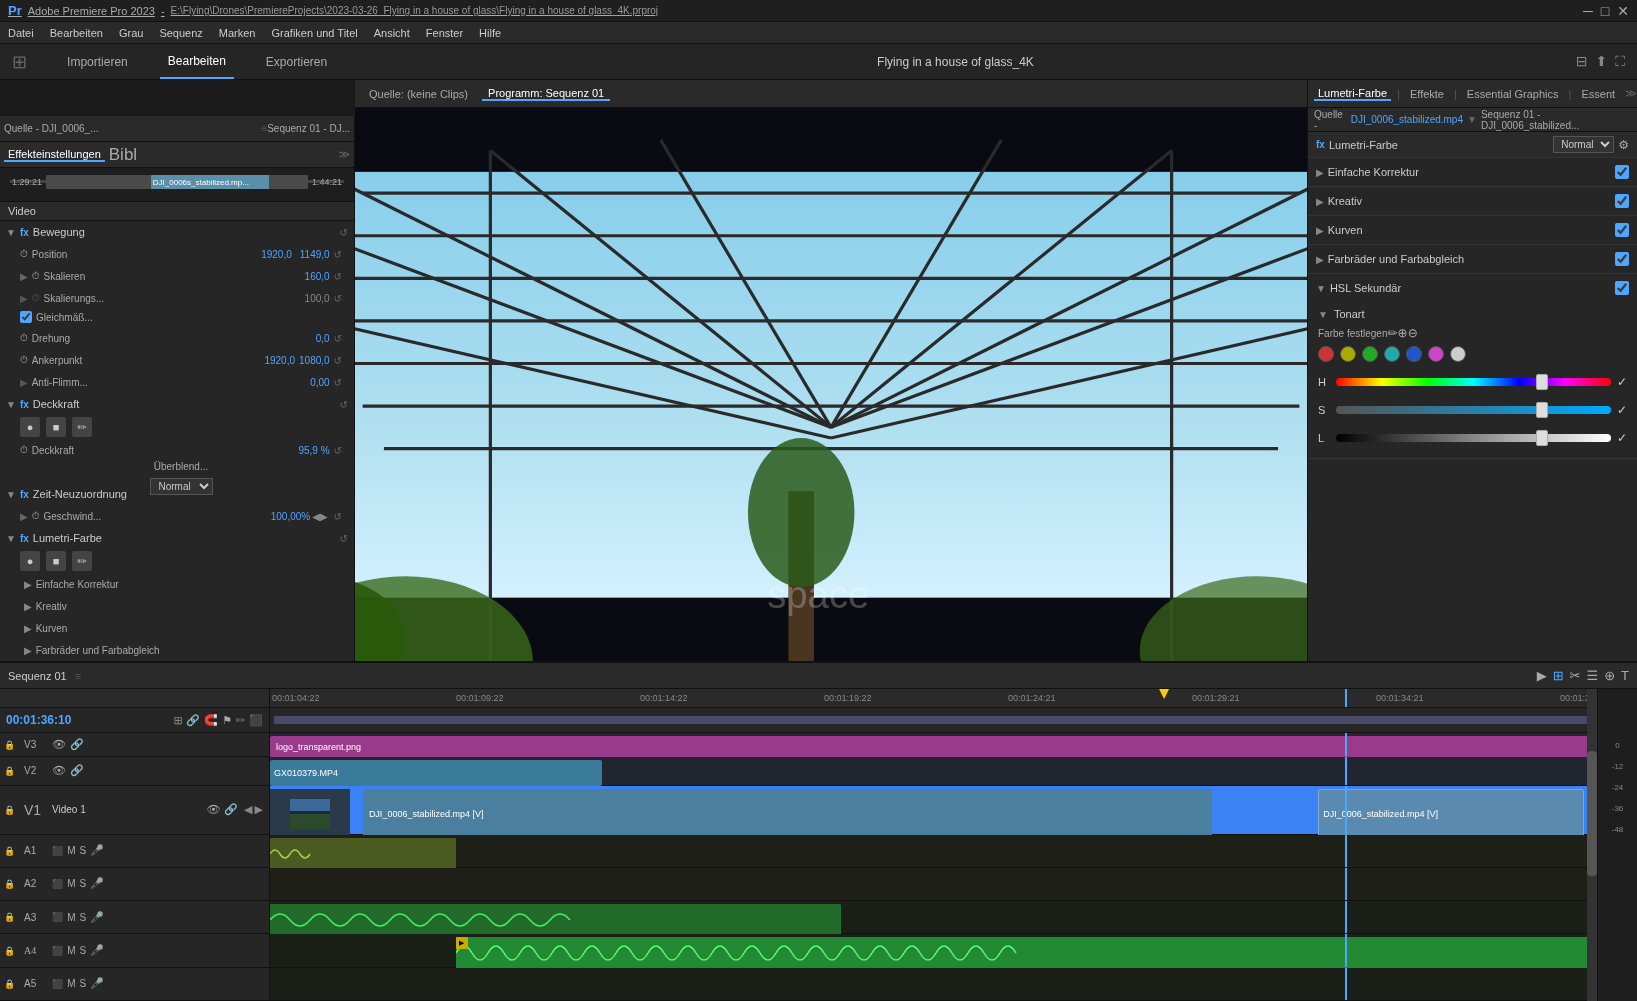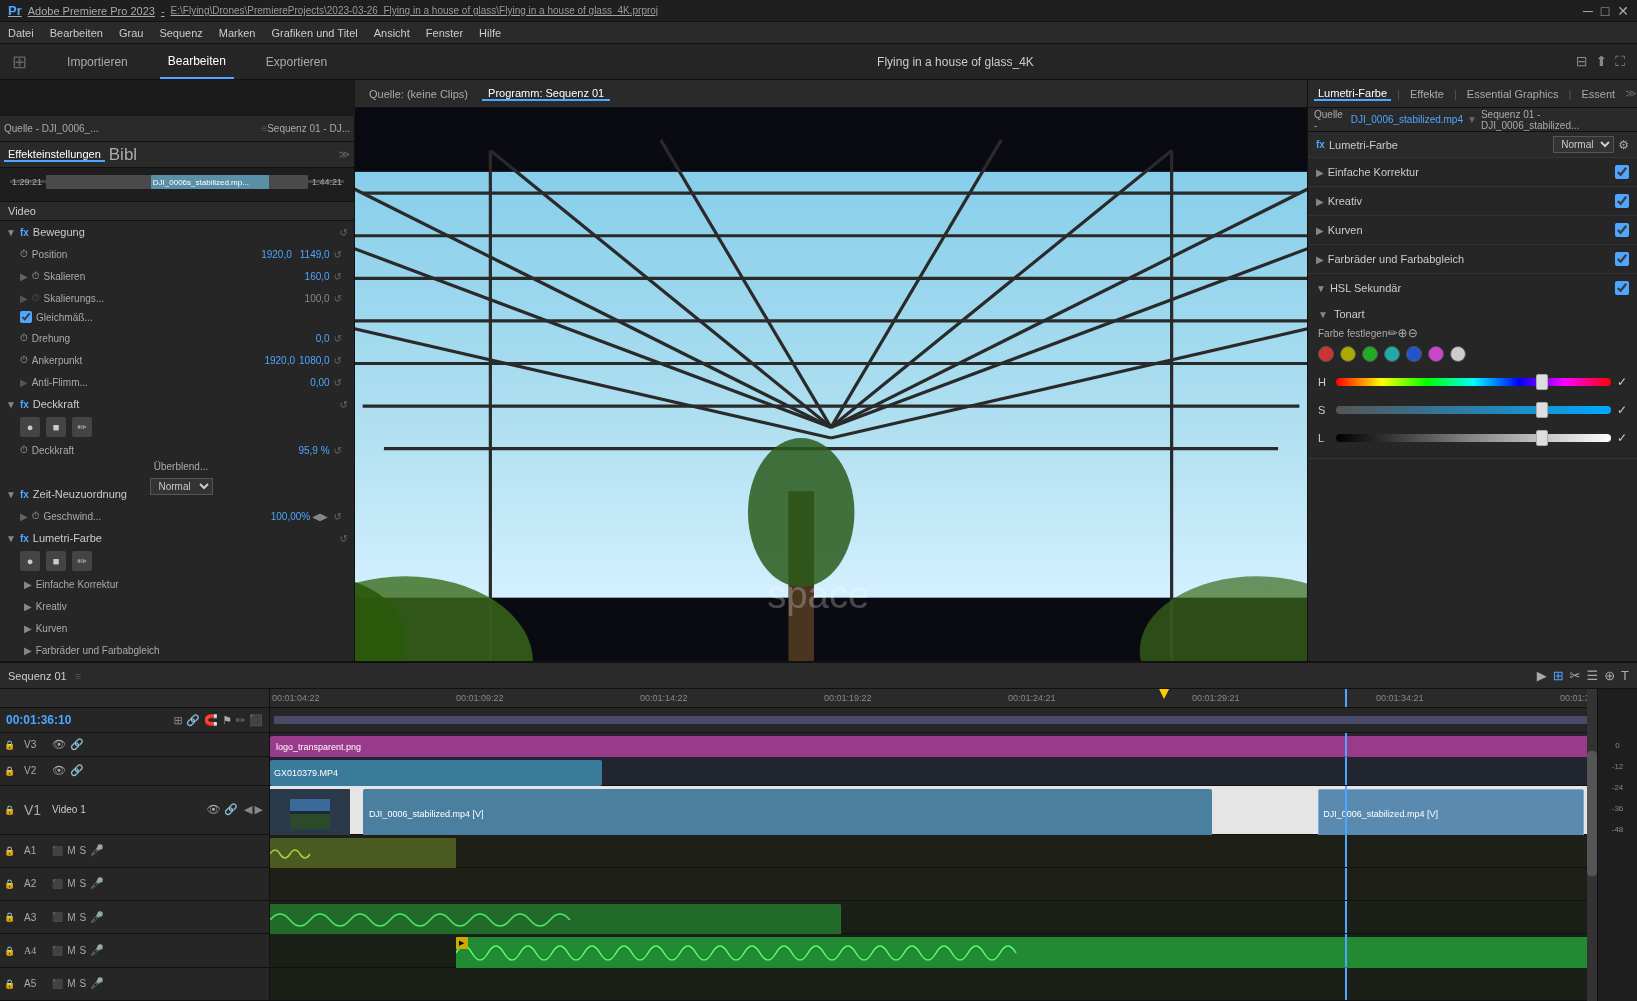--- a/index.html
+++ b/index.html
@@ -712,21 +712,21 @@
         <div style="position:absolute; left:81%; top:0; width:2px; height:100%; background:#4da6ff;"></div>
       </div>
 
       <div style="height:32px; background:#202530; border-bottom:1px solid #111; position:relative;">
         <div style="position:absolute; left:0; top:3px; width:25%; height:26px; background:#3a7a9a; border-radius:2px; display:flex; align-items:center; padding:0 4px; overflow:hidden; cursor:pointer;">
           <span style="font-size:9px; color:#fff; white-space:nowrap;">GX010379.MP4</span>
         </div>
         <div style="position:absolute; left:81%; top:0; width:2px; height:100%; background:#4da6ff;"></div>
       </div>
 
-      <div style="height:56px; background:#e5e5e5; border-bottom:1px solid #111; position:relative;">
+      <div style="height:56px; background:#3b82f6; border-bottom:1px solid #111; position:relative;">
 
         <div style="position:absolute; left:0; top:3px; width:6%; height:50px; background:#2a3a4a; display:flex; align-items:center; justify-content:center;">
           <svg width="40" height="30" viewBox="0 0 40 30">
             <rect width="40" height="30" fill="#1a2a3a"></rect>
             <rect x="0" y="0" width="40" height="12" fill="#3a6a9a"></rect>
             <rect x="0" y="15" width="40" height="15" fill="#2a4a2a"></rect>
           </svg>
         </div>
 
         <div style="position:absolute; left:7%; top:3px; width:64%; height:50px; background:#4a7fa0; border-radius:2px; display:flex; align-items:center; padding:0 6px; overflow:hidden; cursor:pointer;">

